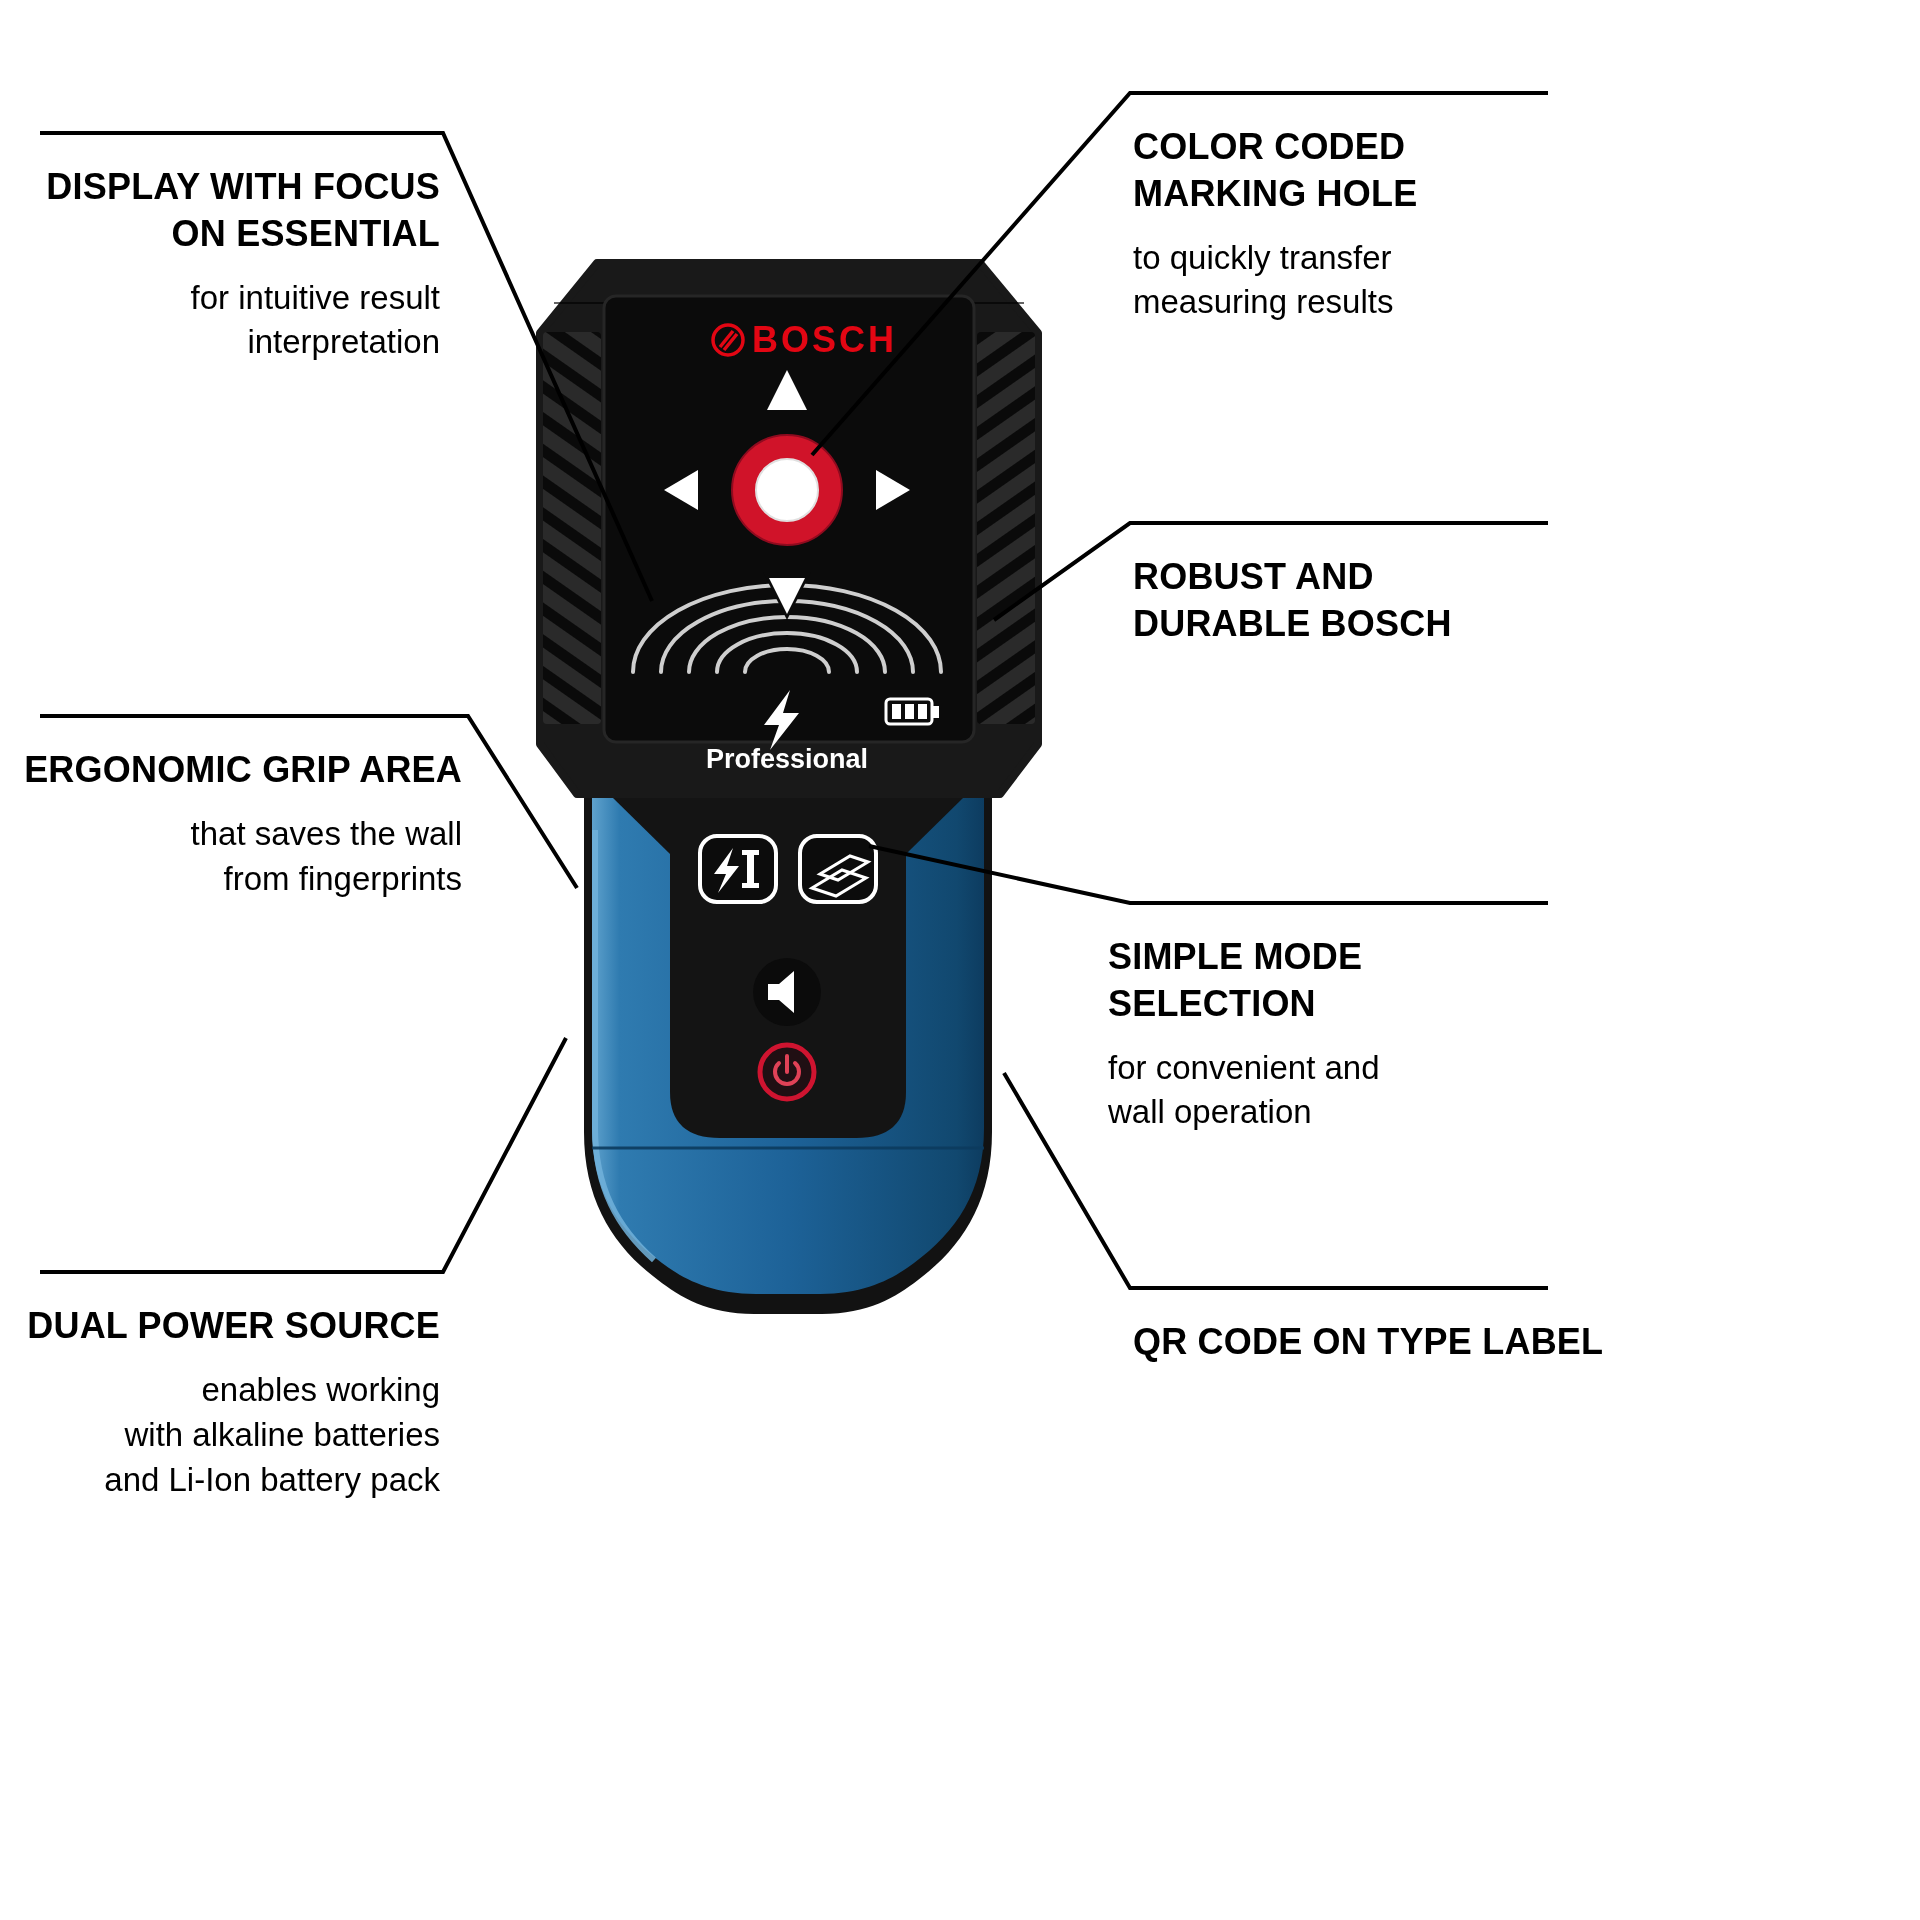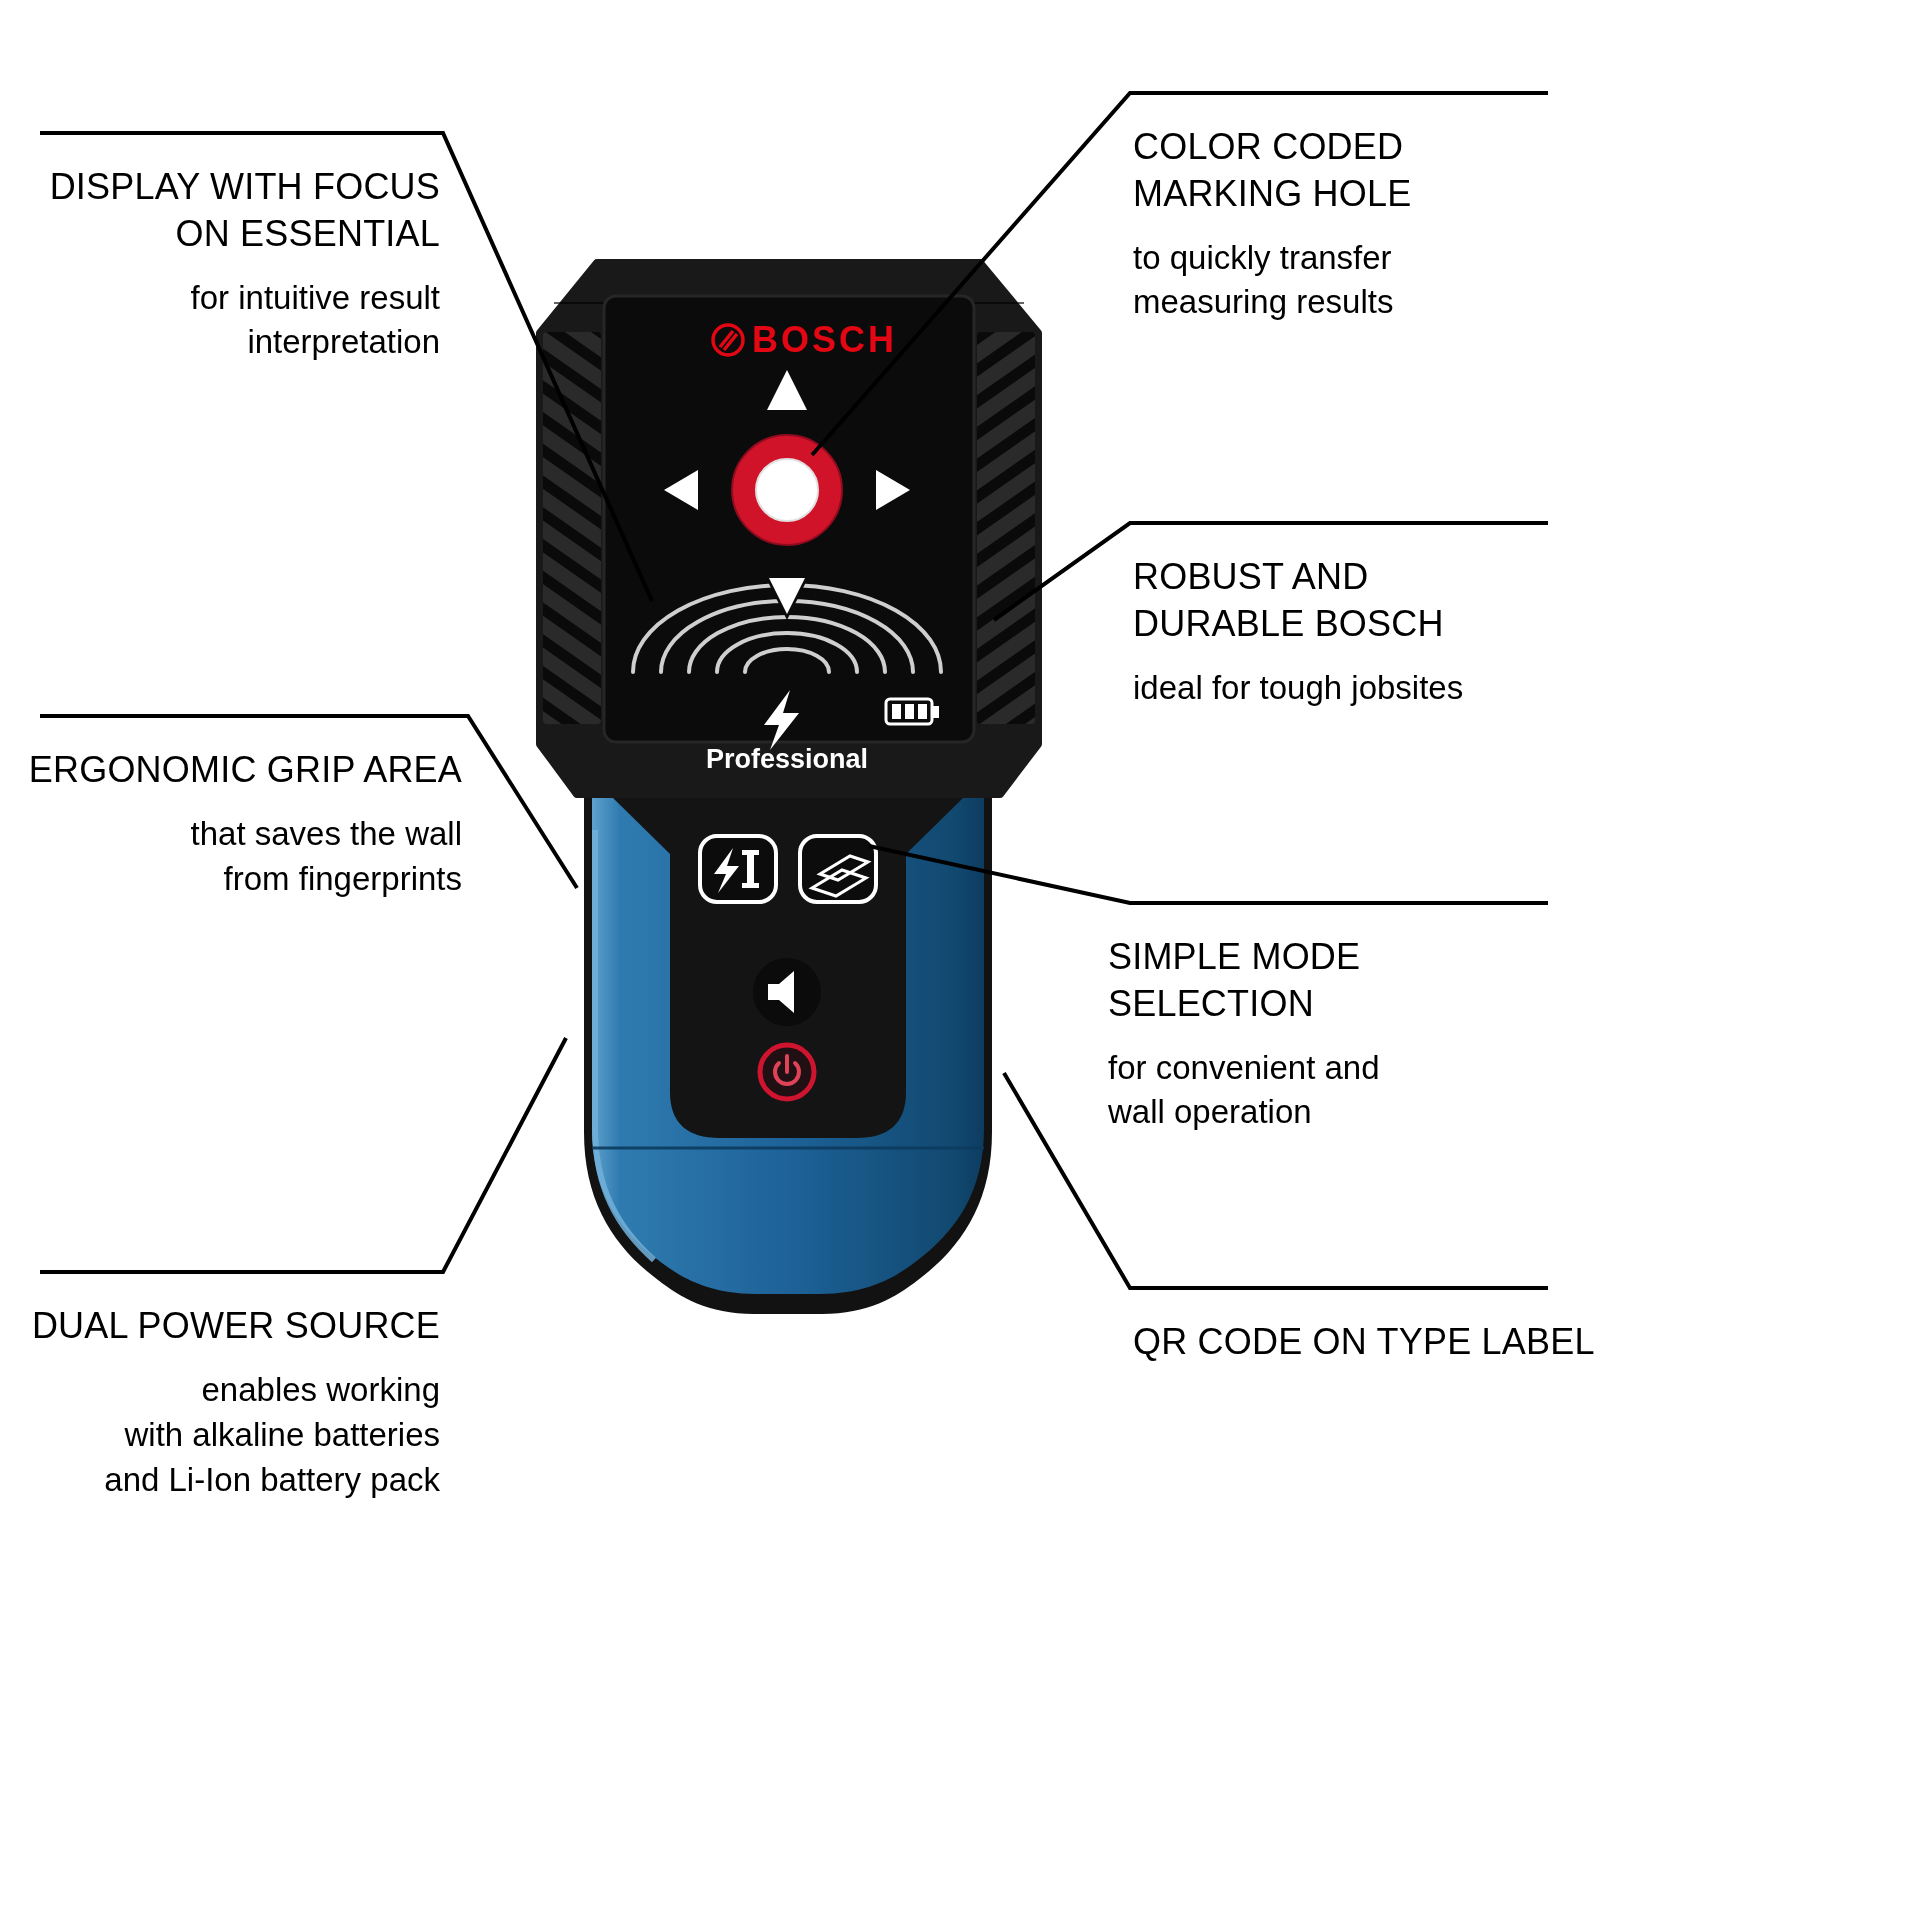--- a/index.html
+++ b/index.html
@@ -3,21 +3,21 @@
 <meta charset="utf-8">
 <style>
   *{box-sizing:border-box;margin:0;padding:0}
   html,body{background:#ffffff}
   #canvas{
     position:relative;width:1920px;height:1920px;background:#ffffff;
     overflow:hidden;font-family:"Liberation Sans",sans-serif;
   }
   #art{position:absolute;left:0;top:0;width:1920px;height:1920px}
   .callout{position:absolute;color:#000;white-space:pre-line}
-  .callout .t{font-size:36px;font-weight:400;line-height:1.30;letter-spacing:.2px}
+  .callout .t{font-size:36px;font-weight:700;line-height:1.30;letter-spacing:.2px}
   .callout .d{font-size:33px;font-weight:400;line-height:1.36;margin-top:0}
   .align-r{text-align:right}
   #co-display{right:1480px;top:146px;width:460px}
   #co-marking{left:1133px;top:106px;width:460px}
   #co-robust{left:1133px;top:536px;width:460px}
   #co-ergonomic{right:1458px;top:729px;width:480px}
   #co-mode{left:1108px;top:916px;width:460px}
   #co-power{right:1480px;top:1285px;width:480px}
   #co-qr{left:1133px;top:1301px;width:480px}
 </style>
@@ -147,21 +147,20 @@
   <div id="co-marking" class="callout">
     <div class="t">COLOR CODED
 MARKING HOLE</div>
     <div class="d">to quickly transfer
 measuring results</div>
   </div>
 
   <div id="co-robust" class="callout">
     <div class="t">ROBUST AND
 DURABLE BOSCH</div>
-    <div class="d">ideal for tough jobsites</div>
   </div>
 
   <div id="co-ergonomic" class="callout align-r">
     <div class="t">ERGONOMIC GRIP AREA</div>
     <div class="d">that saves the wall
 from fingerprints</div>
   </div>
 
   <div id="co-mode" class="callout">
     <div class="t">SIMPLE MODE

